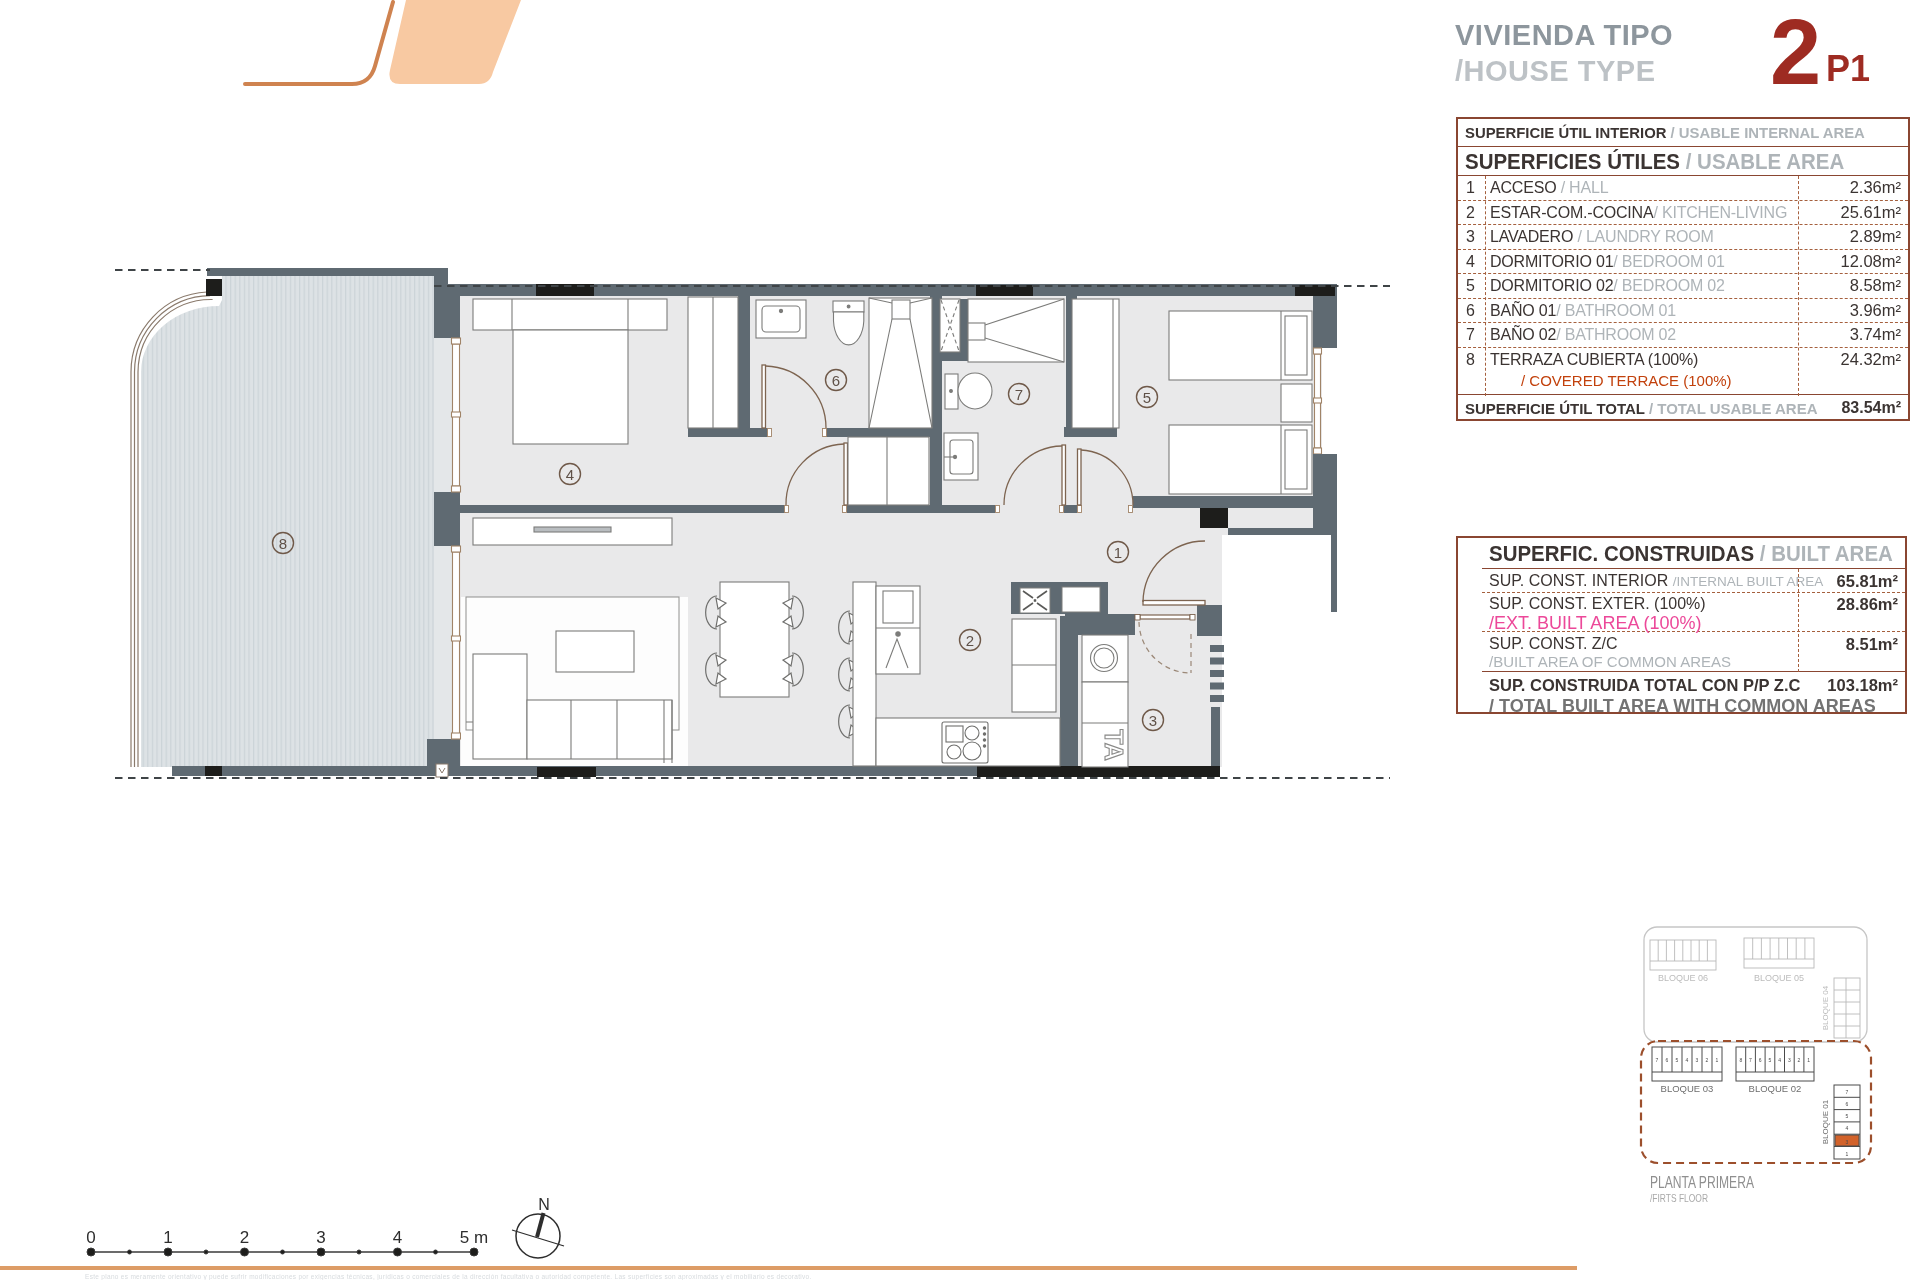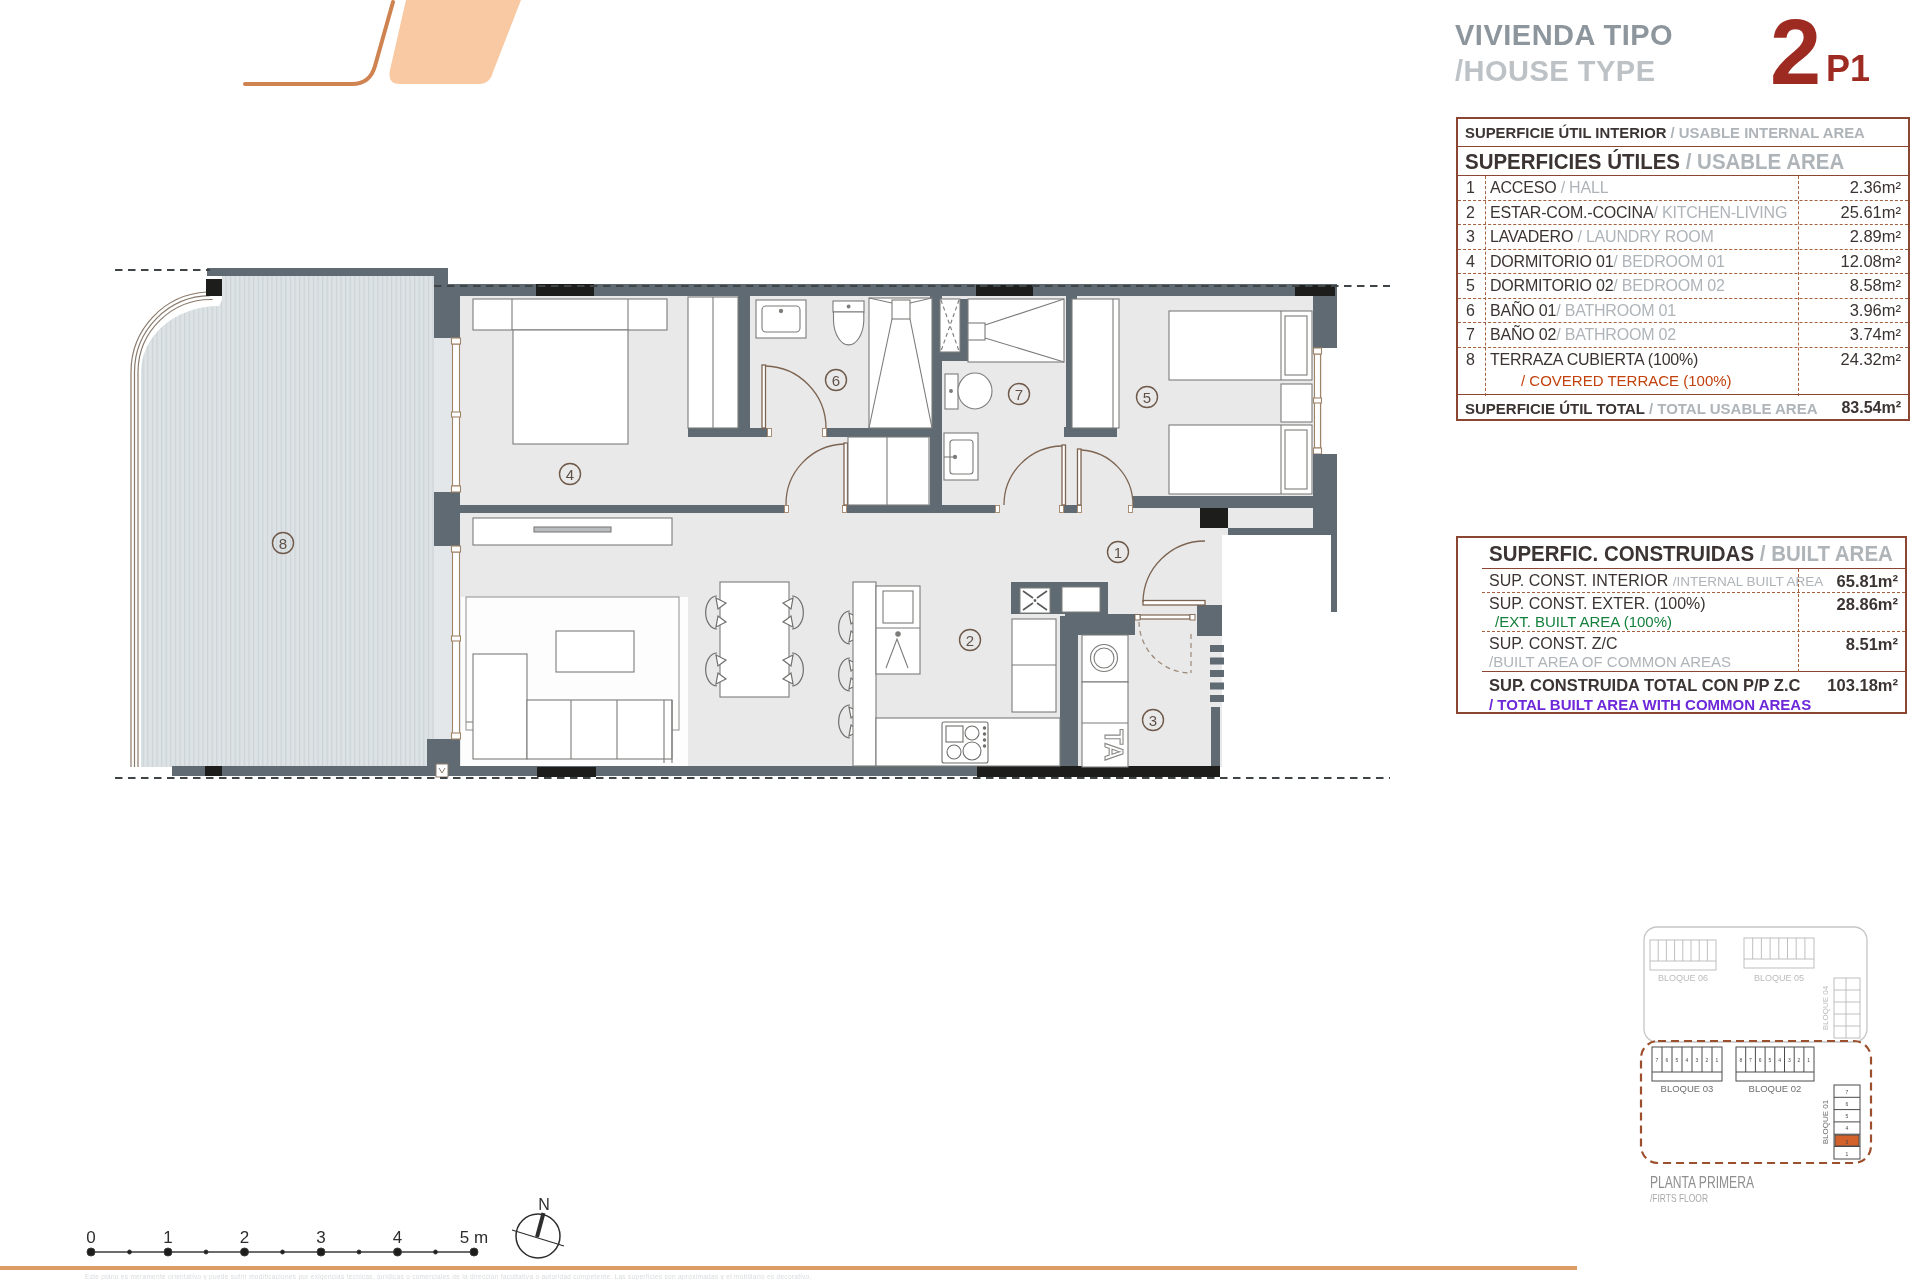--- a/index.html
+++ b/index.html
@@ -101,33 +101,33 @@
     <span class="abs" style="left:7px;top:3px;color:#3b3432;transform:scaleX(0.91);transform-origin:0 0;">SUPERFIC. CONSTRUIDAS <span class="gy">/ BUILT AREA</span></span>
   </div>
 
   <div class="row dsh" style="height:24px;white-space:nowrap;">
     <span class="abs" style="left:7px;top:3px;font-size:16px;color:#3b3432;">SUP. CONST. INTERIOR <span class="en" style="font-size:13.5px;">/INTERNAL BUILT AREA</span></span>
     <span class="abs" style="right:7px;top:3px;font-size:16.5px;font-weight:bold;color:#3b3432;">65.81m²</span>
   </div>
 
   <div class="row dsh" style="height:39px;">
     <span class="abs" style="left:7px;top:2px;font-size:16px;color:#3b3432;">SUP. CONST. EXTER. (100%)</span>
-    <span class="abs" style="left:13px;top:20px;font-size:15px;color:#15803d;">/EXT. BUILT AREA (100%)</span>
+    <span class="abs" style="left:7px;top:20px;font-size:18px;color:#ec4899;">/EXT. BUILT AREA (100%)</span>
     <span class="abs" style="right:7px;top:2px;font-size:16.5px;font-weight:bold;color:#3b3432;">28.86m²</span>
   </div>
 
   <div class="row sol" style="height:40px;">
     <span class="abs" style="left:7px;top:3px;font-size:16px;color:#3b3432;">SUP. CONST. Z/C</span>
     <span class="abs" style="left:7px;top:21px;font-size:15px;color:#aeb4b8;">/BUILT AREA OF COMMON AREAS</span>
     <span class="abs" style="right:7px;top:3px;font-size:16.5px;font-weight:bold;color:#3b3432;">8.51m²</span>
   </div>
 
   <div class="row" style="height:44px;">
     <span class="abs" style="left:7px;top:4px;font-size:16.5px;font-weight:bold;color:#3b3432;">SUP. CONSTRUIDA TOTAL CON P/P Z.C</span>
-    <span class="abs" style="left:7px;top:24px;font-size:15px;font-weight:bold;color:#6d28d9;">/ TOTAL BUILT AREA WITH COMMON AREAS</span>
+    <span class="abs" style="left:7px;top:24px;font-size:18px;font-weight:bold;color:#737373;">/ TOTAL BUILT AREA WITH COMMON AREAS</span>
     <span class="abs" style="right:7px;top:4px;font-size:16.5px;font-weight:bold;color:#3b3432;">103.18m²</span>
   </div>
 
   <div class="abs" style="left:340px;top:31px;height:103px;border-left:1.4px dashed #a5603e;"></div>
 </div>
 
 <div class="abs" style="left:0;top:1266px;width:1577px;height:4px;background:#dd9c66;"></div>
 
 <div class="abs" style="left:85px;top:1273px;font-size:6.5px;color:#d7dbde;letter-spacing:.3px;white-space:nowrap;">Este plano es meramente orientativo y puede sufrir modificaciones por exigencias técnicas, jurídicas o comerciales de la dirección facultativa o autoridad competente. Las superficies son aproximadas y el mobiliario es decorativo.</div>
 

